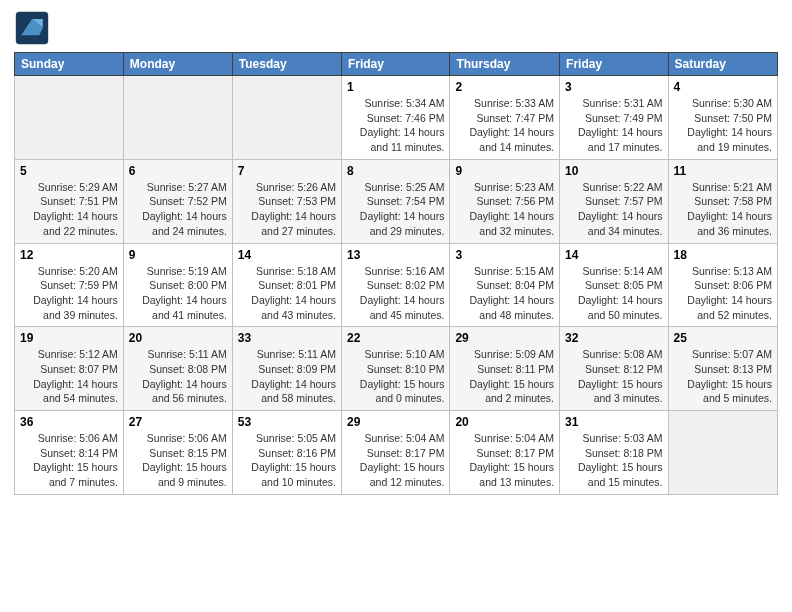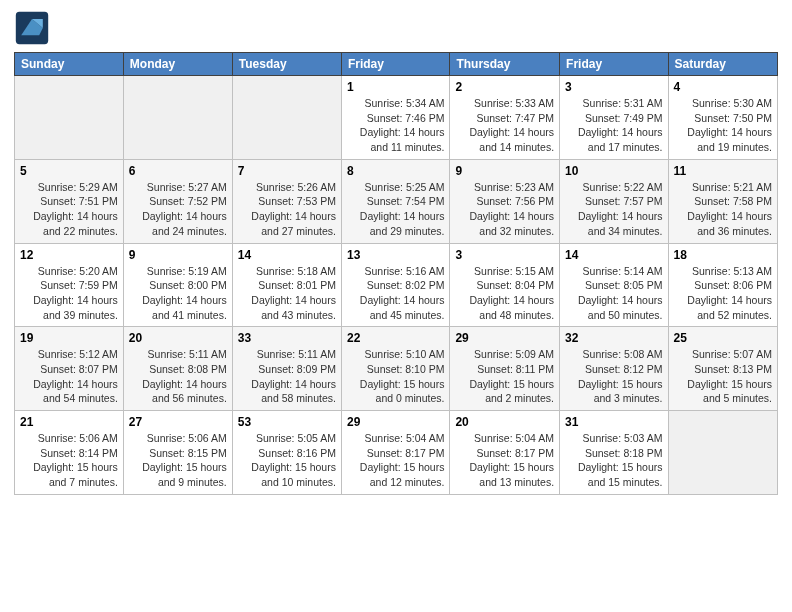--- a/index.html
+++ b/index.html
@@ -235,21 +235,21 @@
             <div class="day-number">32</div>
             <div class="day-detail">Sunrise: 5:08 AM<br>Sunset: 8:12 PM<br>Daylight: 15 hours and 3 minutes.</div>
           </td>
           <td>
             <div class="day-number">25</div>
             <div class="day-detail">Sunrise: 5:07 AM<br>Sunset: 8:13 PM<br>Daylight: 15 hours and 5 minutes.</div>
           </td>
         </tr>
         <tr>
           <td>
-            <div class="day-number">21</div>
+            <div class="day-number">36</div>
             <div class="day-detail">Sunrise: 5:06 AM<br>Sunset: 8:14 PM<br>Daylight: 15 hours and 7 minutes.</div>
           </td>
           <td>
             <div class="day-number">27</div>
             <div class="day-detail">Sunrise: 5:06 AM<br>Sunset: 8:15 PM<br>Daylight: 15 hours and 9 minutes.</div>
           </td>
           <td>
             <div class="day-number">53</div>
             <div class="day-detail">Sunrise: 5:05 AM<br>Sunset: 8:16 PM<br>Daylight: 15 hours and 10 minutes.</div>
           </td>

